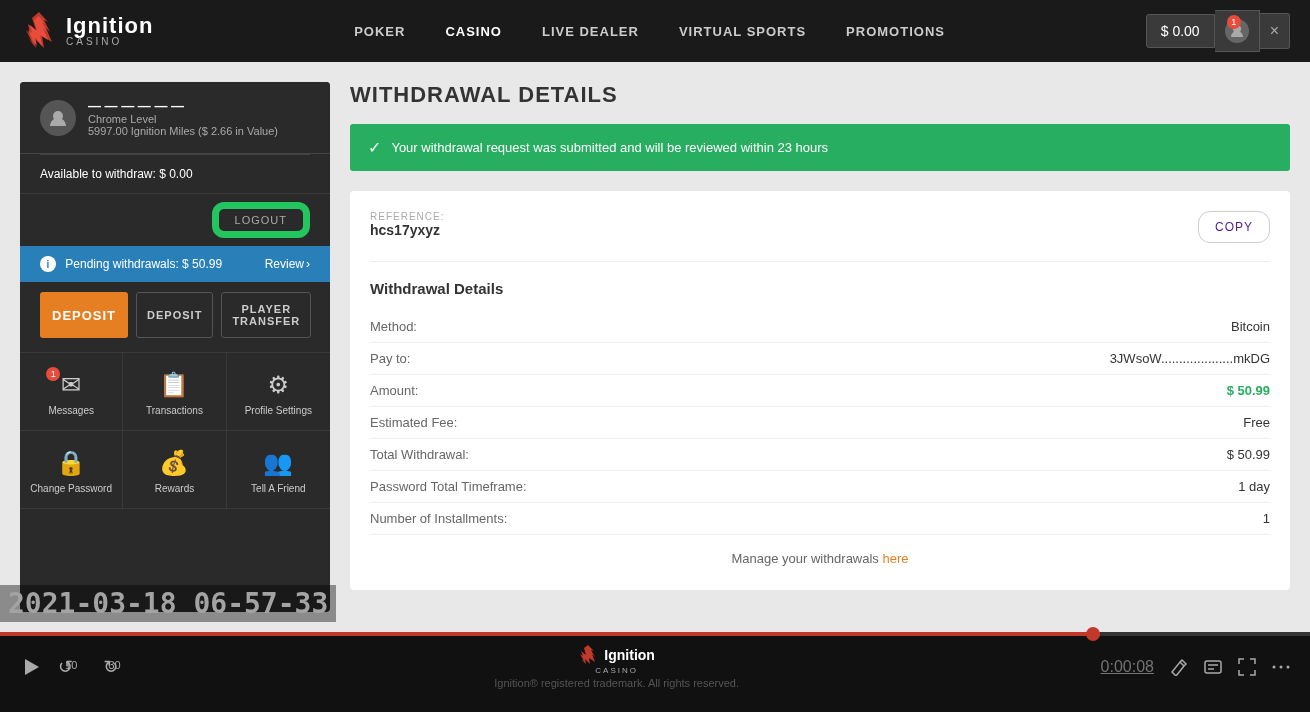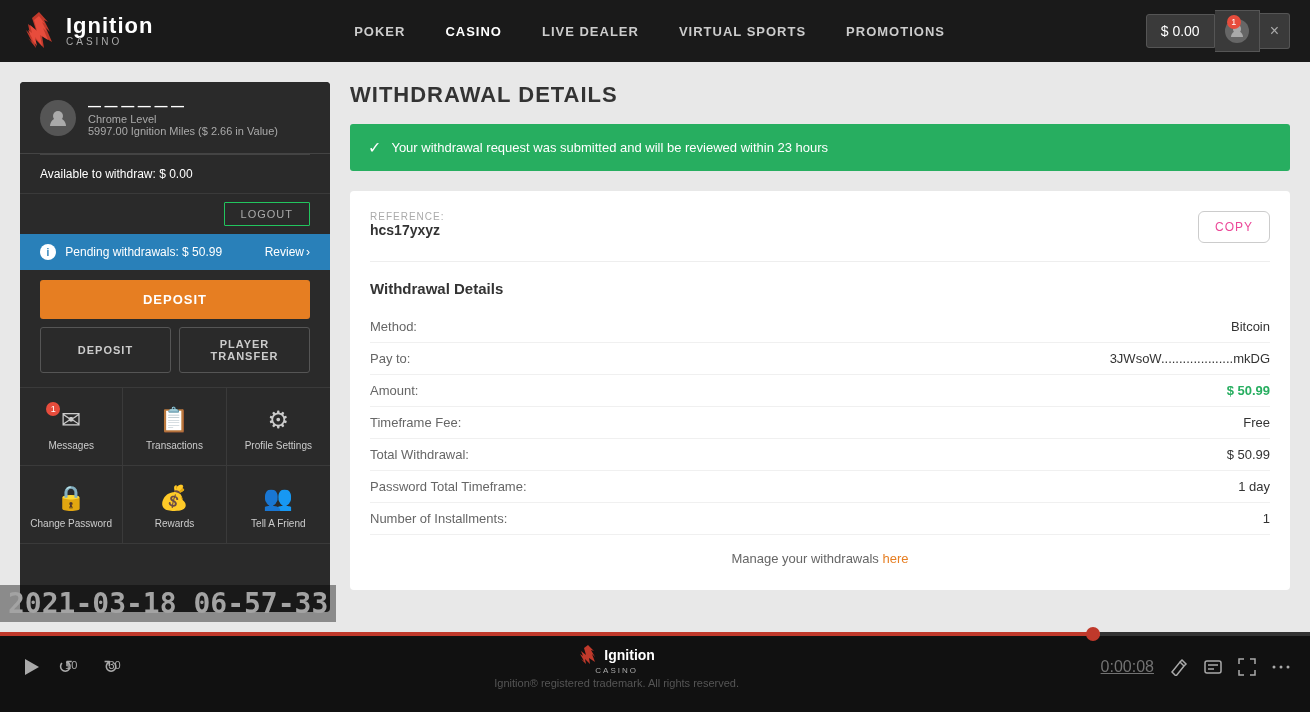--- a/index.html
+++ b/index.html
@@ -185,25 +185,25 @@
       color: #fff;
     }
     .logout-row {
       display: flex;
       justify-content: flex-end;
       padding: 8px 20px;
     }
     .logout-btn {
       background: transparent;
       color: #aaa;
-      border: 1px solid #22c55e;
+      border: 7px solid #22c55e;
       padding: 5px 16px;
       font-size: 11px;
       cursor: pointer;
-      border-radius: 1px;
+      border-radius: 12px;
       letter-spacing: 1px;
     }
     .pending-bar {
       background: #2980b9;
       padding: 10px 20px;
       display: flex;
       align-items: center;
       justify-content: space-between;
       font-size: 12px;
       color: #fff;
@@ -226,21 +226,21 @@
       color: #fff;
       font-size: 12px;
       cursor: pointer;
       display: flex;
       align-items: center;
       gap: 2px;
     }
     .action-btns {
       padding: 10px 20px;
       display: flex;
-      flex-direction: column;
+      flex-direction: row;
       gap: 8px;
     }
     .deposit-btn {
       background: #e67e22;
       color: #fff;
       border: none;
       padding: 12px;
       font-size: 13px;
       font-weight: bold;
       letter-spacing: 1px;
@@ -351,25 +351,25 @@
       letter-spacing: 1px;
     }
     .reference-value {
       font-size: 14px;
       font-weight: bold;
       color: #333;
     }
     .copy-btn {
       background: #fff;
       border: 1px solid #ccc;
-      color: #ec4899;
+      color: #4c1d95;
       padding: 8px 16px;
       font-size: 12px;
       cursor: pointer;
-      border-radius: 6px;
+      border-radius: 12px;
       letter-spacing: 1px;
     }
     .section-title {
       font-size: 15px;
       font-weight: bold;
       color: #333;
       margin-bottom: 14px;
     }
     .detail-row {
       display: flex;
@@ -664,21 +664,21 @@
       </div>
       <div class="detail-row">
         <span class="detail-label">Pay to:</span>
         <span class="detail-value">3JWsoW....................mkDG</span>
       </div>
       <div class="detail-row">
         <span class="detail-label">Amount:</span>
         <span class="detail-value green">$ 50.99</span>
       </div>
       <div class="detail-row">
-        <span class="detail-label">Timeframe Fee:</span>
+        <span class="detail-label">Estimated Fee:</span>
         <span class="detail-value">Free</span>
       </div>
       <div class="detail-row">
         <span class="detail-label">Total Withdrawal:</span>
         <span class="detail-value">$ 50.99</span>
       </div>
       <div class="detail-row">
         <span class="detail-label">Password Total Timeframe:</span>
         <span class="detail-value">1 day</span>
       </div>

